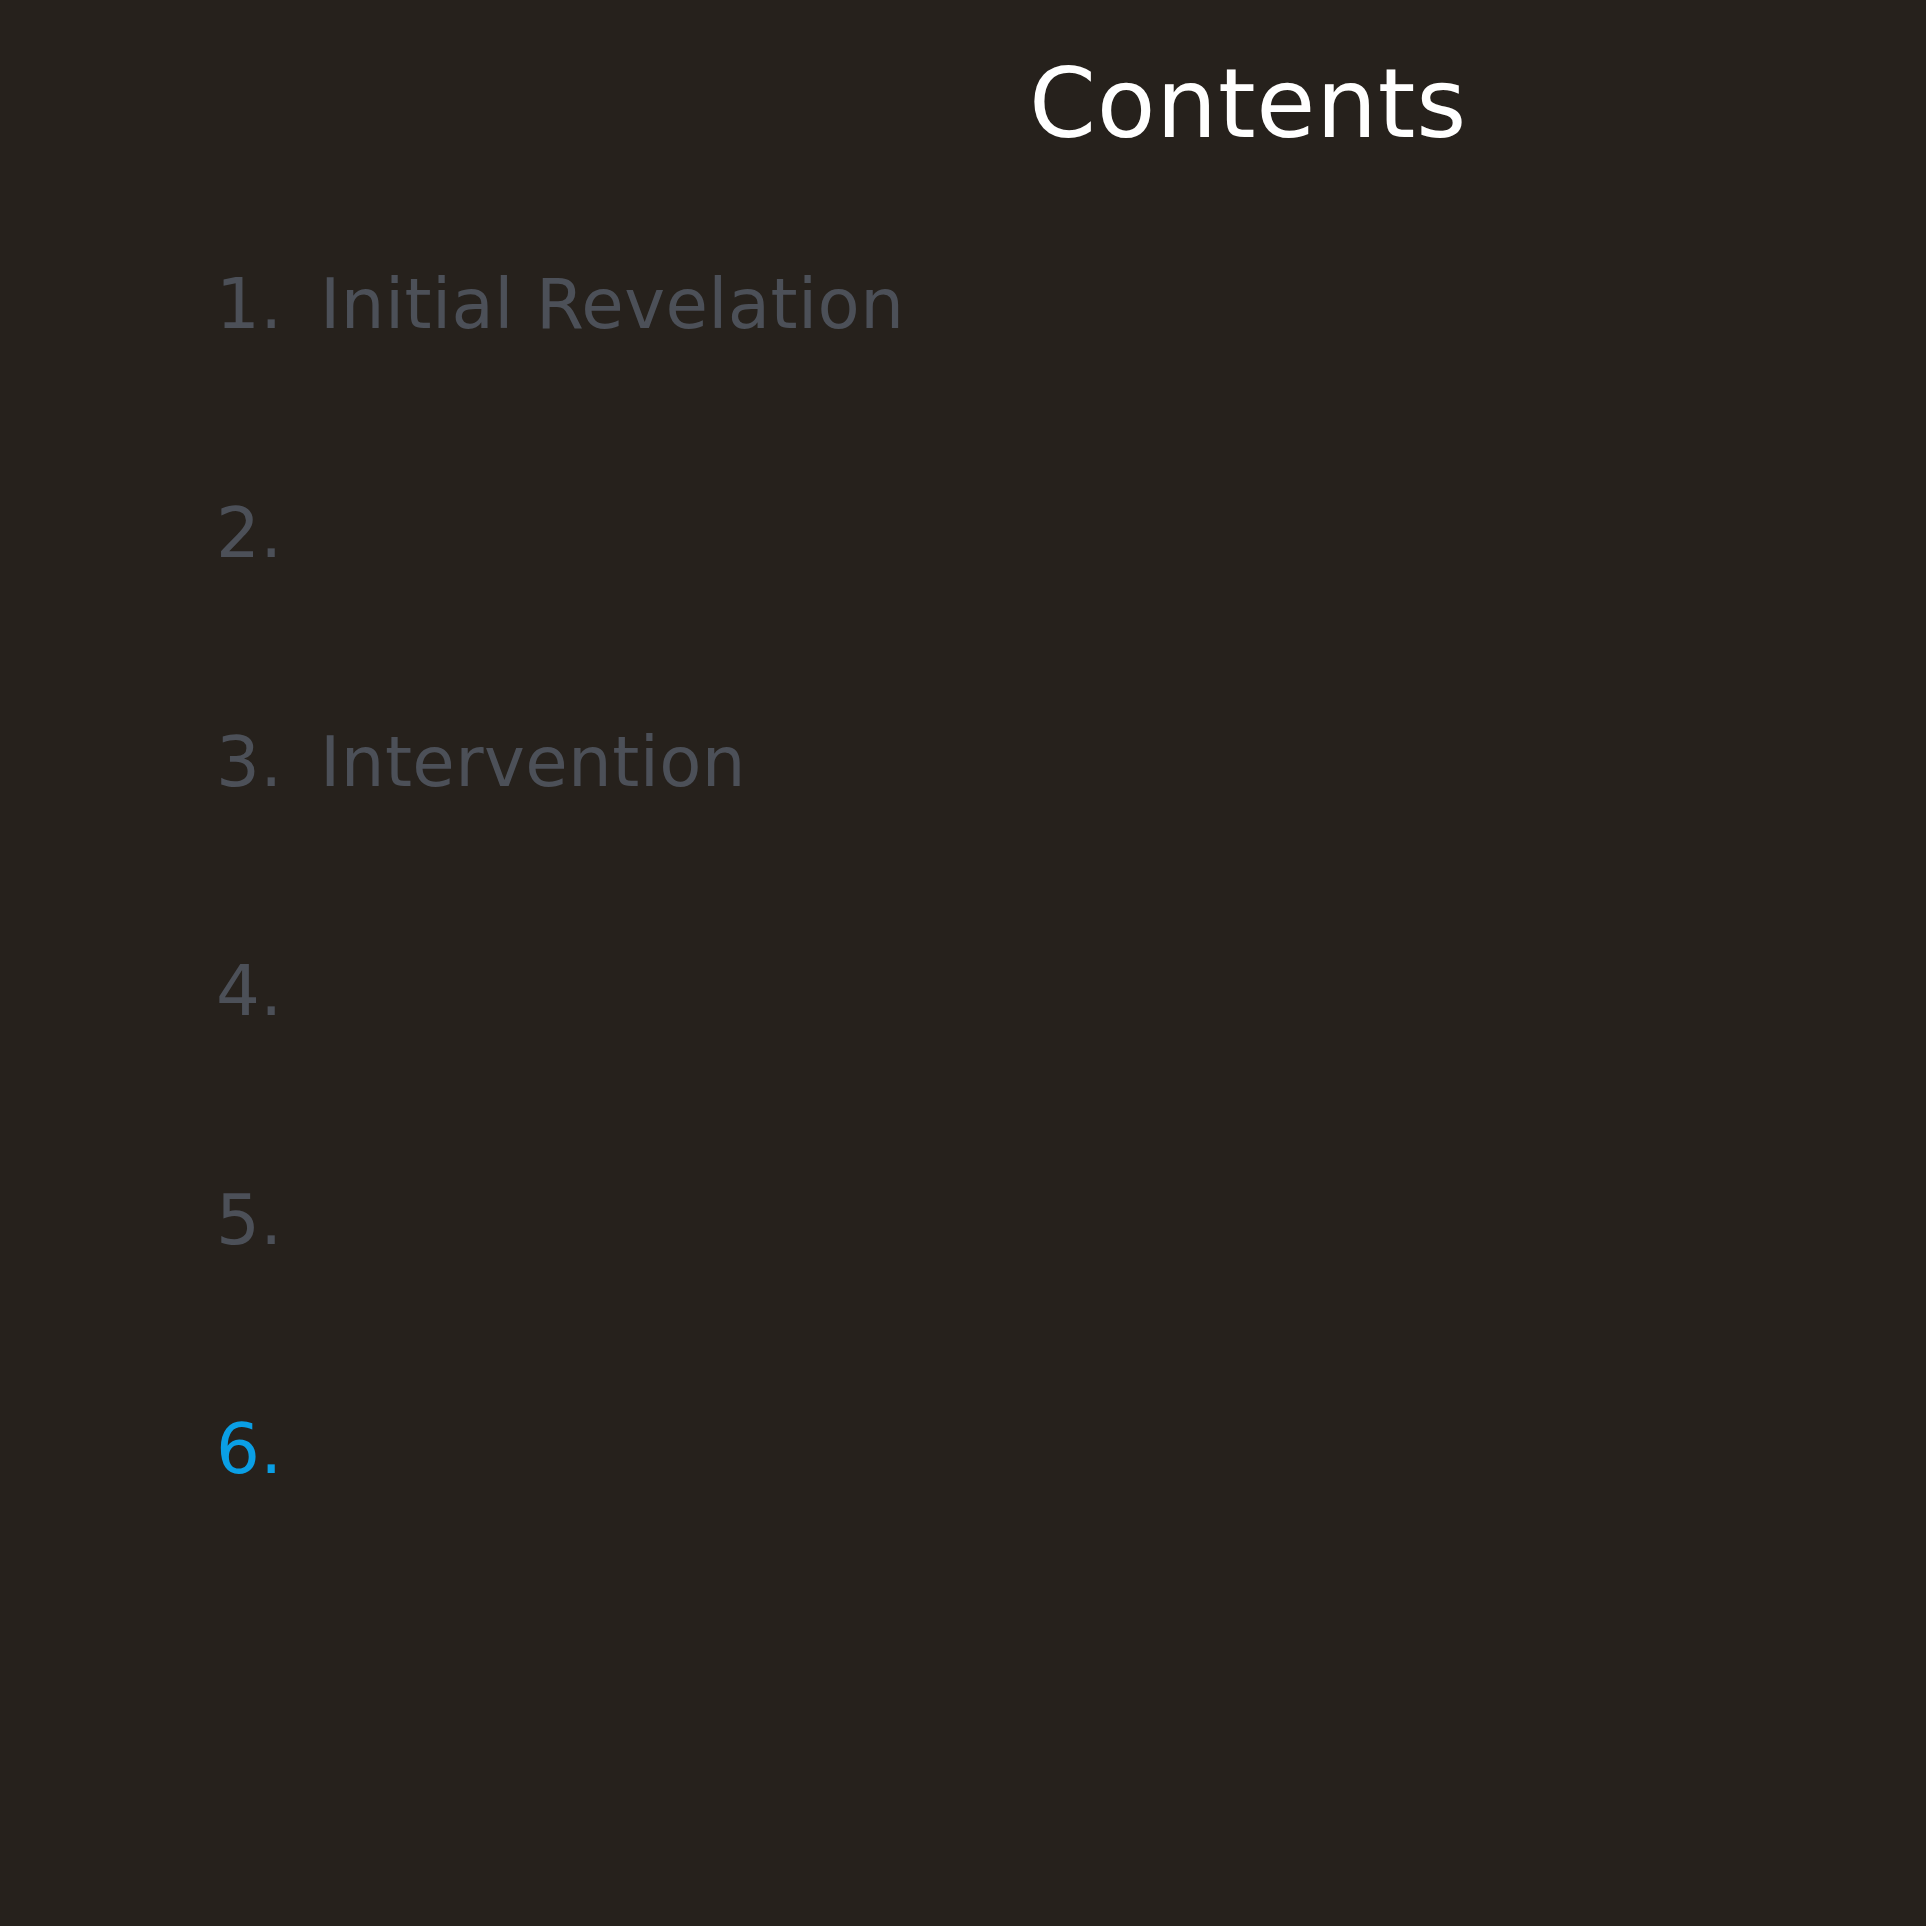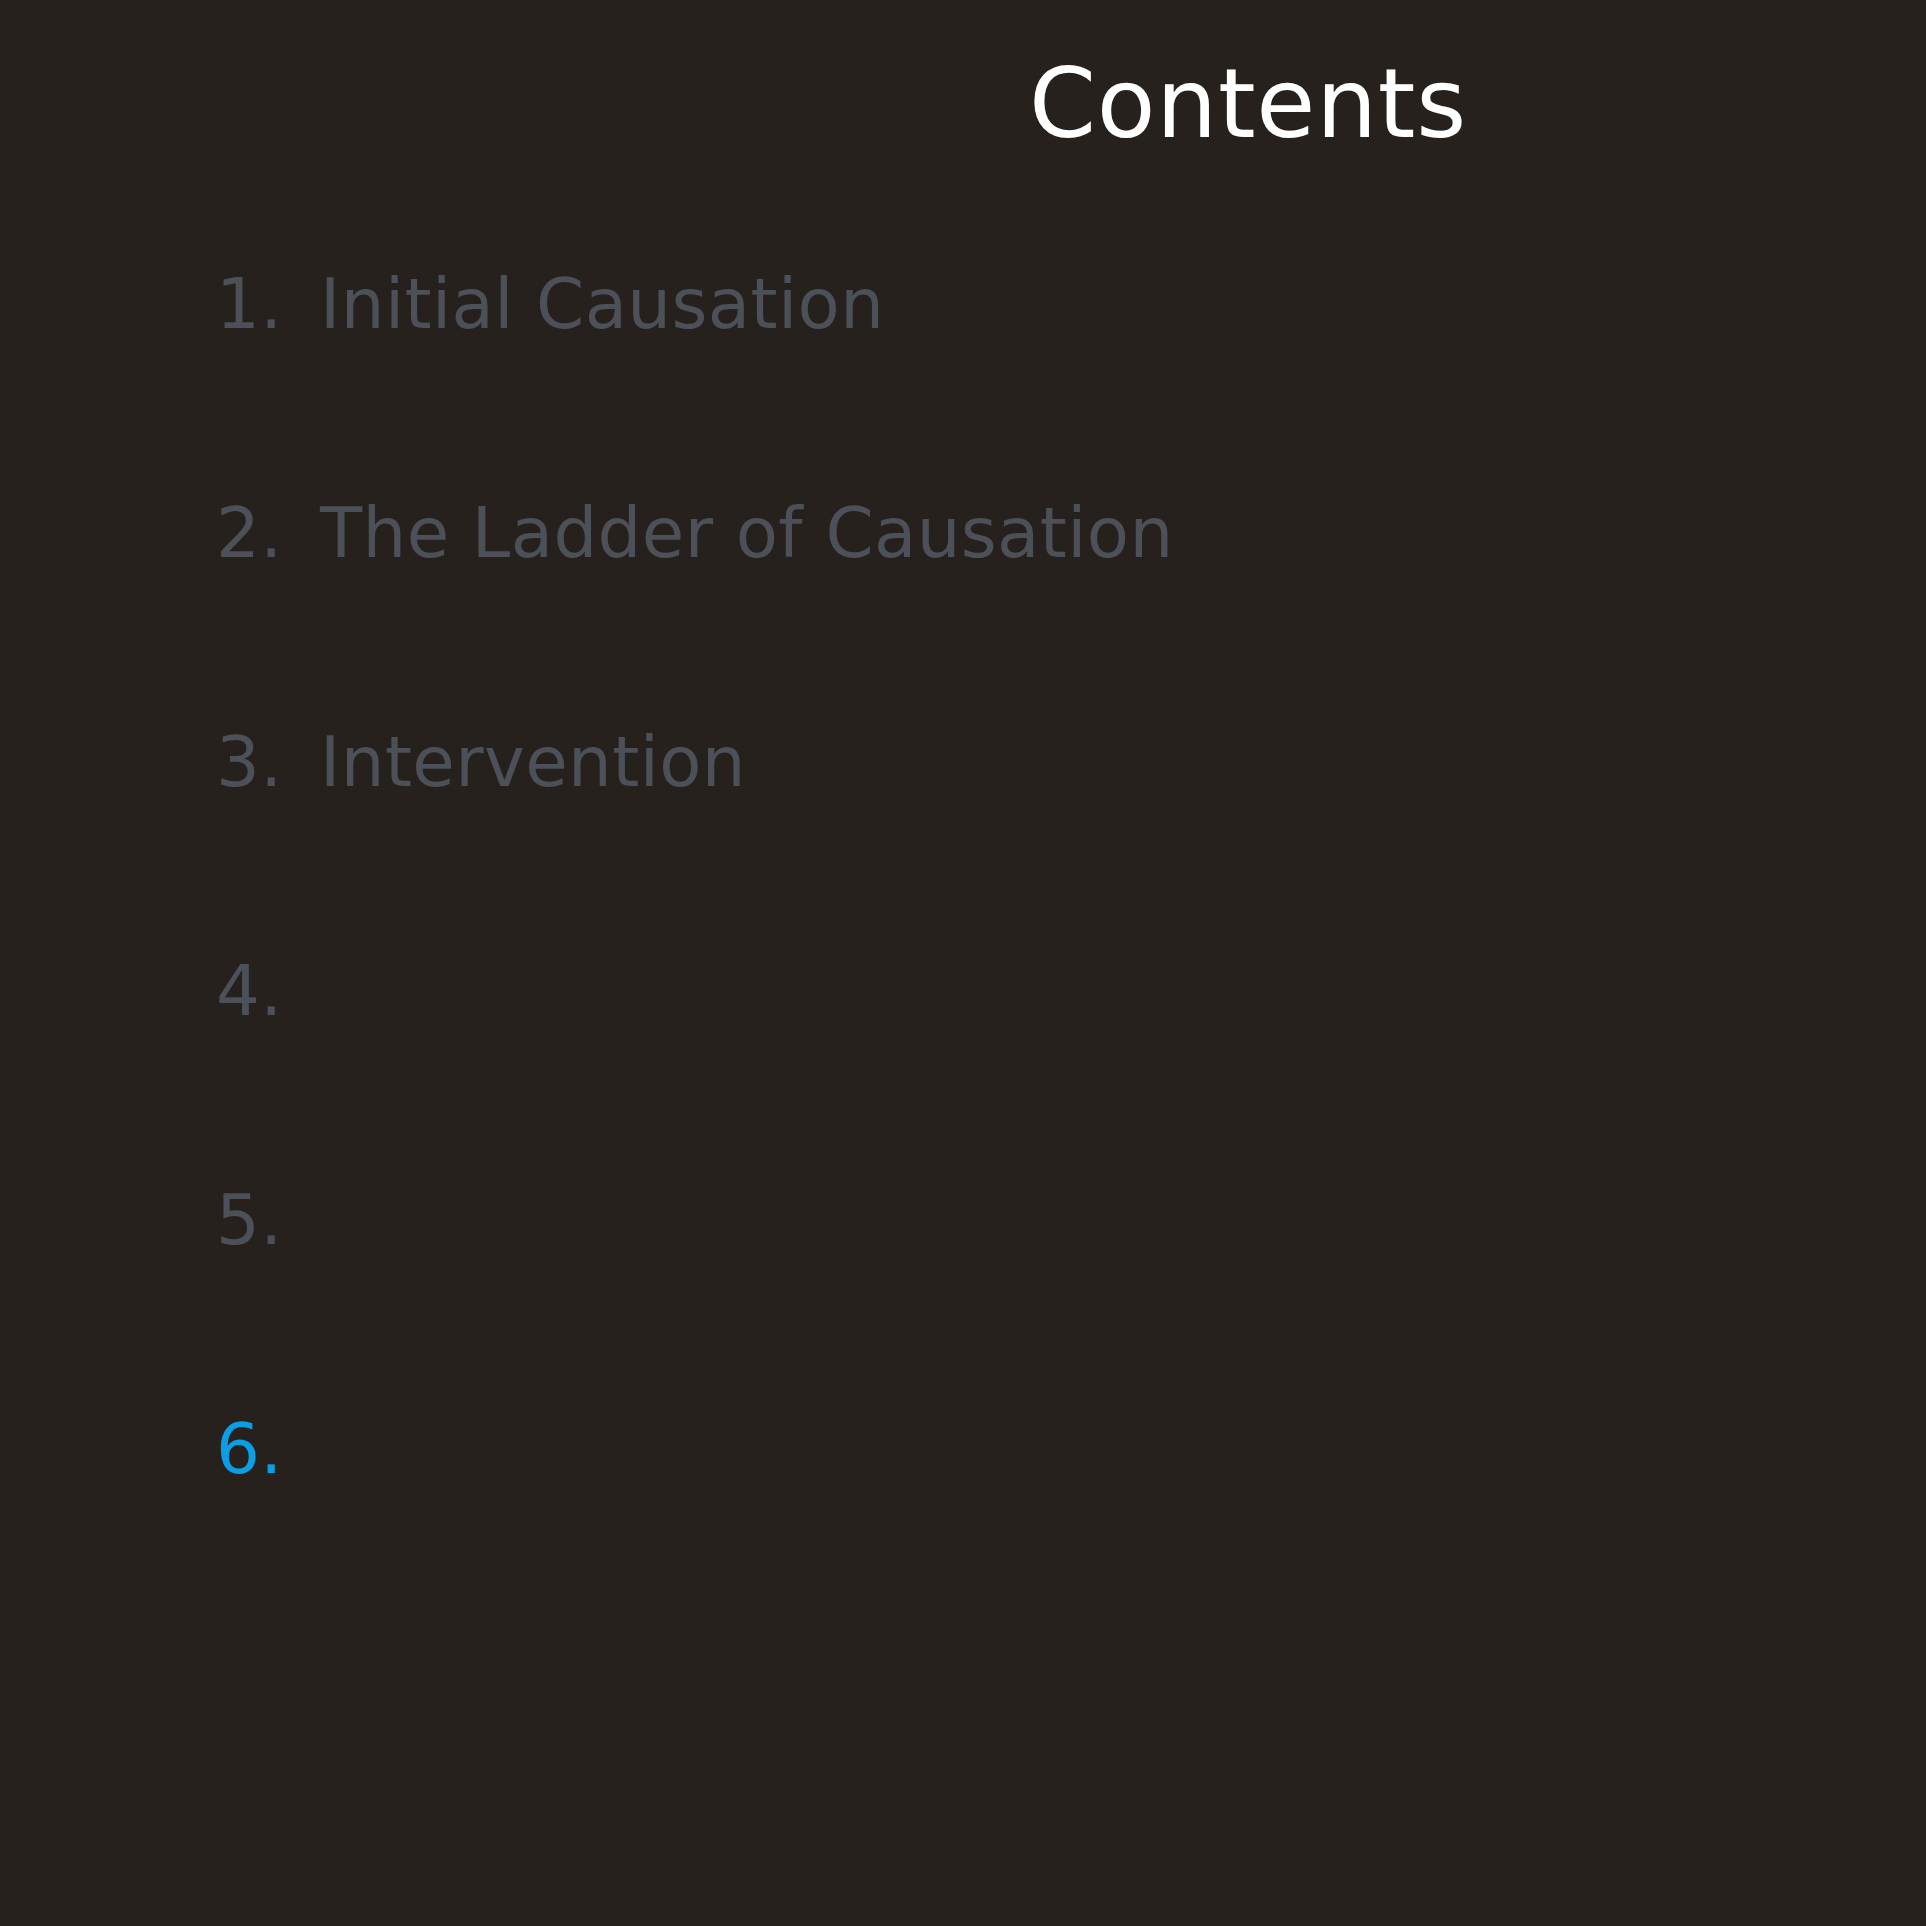--- a/index.html
+++ b/index.html
@@ -71,26 +71,25 @@
 <body>
 
 <div class="slide">
 
   <div class="slide-title">Contents</div>
 
   <div class="toc">
 
     <div class="toc-item dim">
       <span class="toc-num">1.</span>
-      <span class="toc-label">Initial Causation</span>
+      <span class="toc-label">Initial Revelation</span>
     </div>
 
     <div class="toc-item dim">
       <span class="toc-num">2.</span>
-      <span class="toc-label">The Ladder of Causation</span>
     </div>
 
     <div class="toc-item dim">
       <span class="toc-num">3.</span>
       <span class="toc-label">Intervention</span>
     </div>
 
     <div class="toc-item dim">
       <span class="toc-num">4.</span>
     </div>

